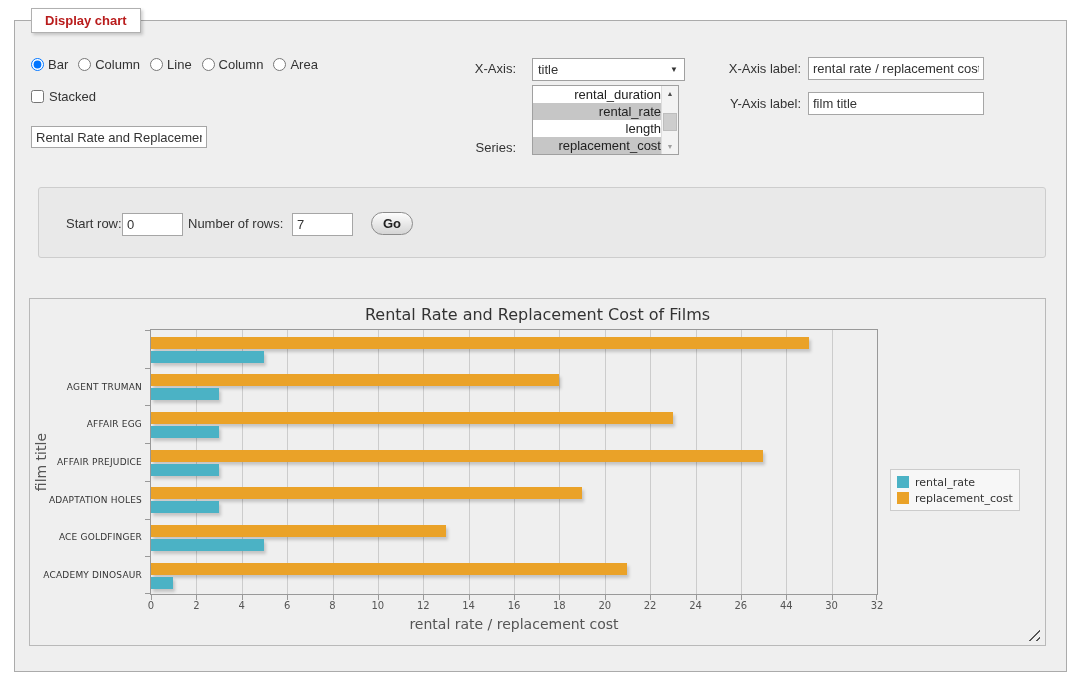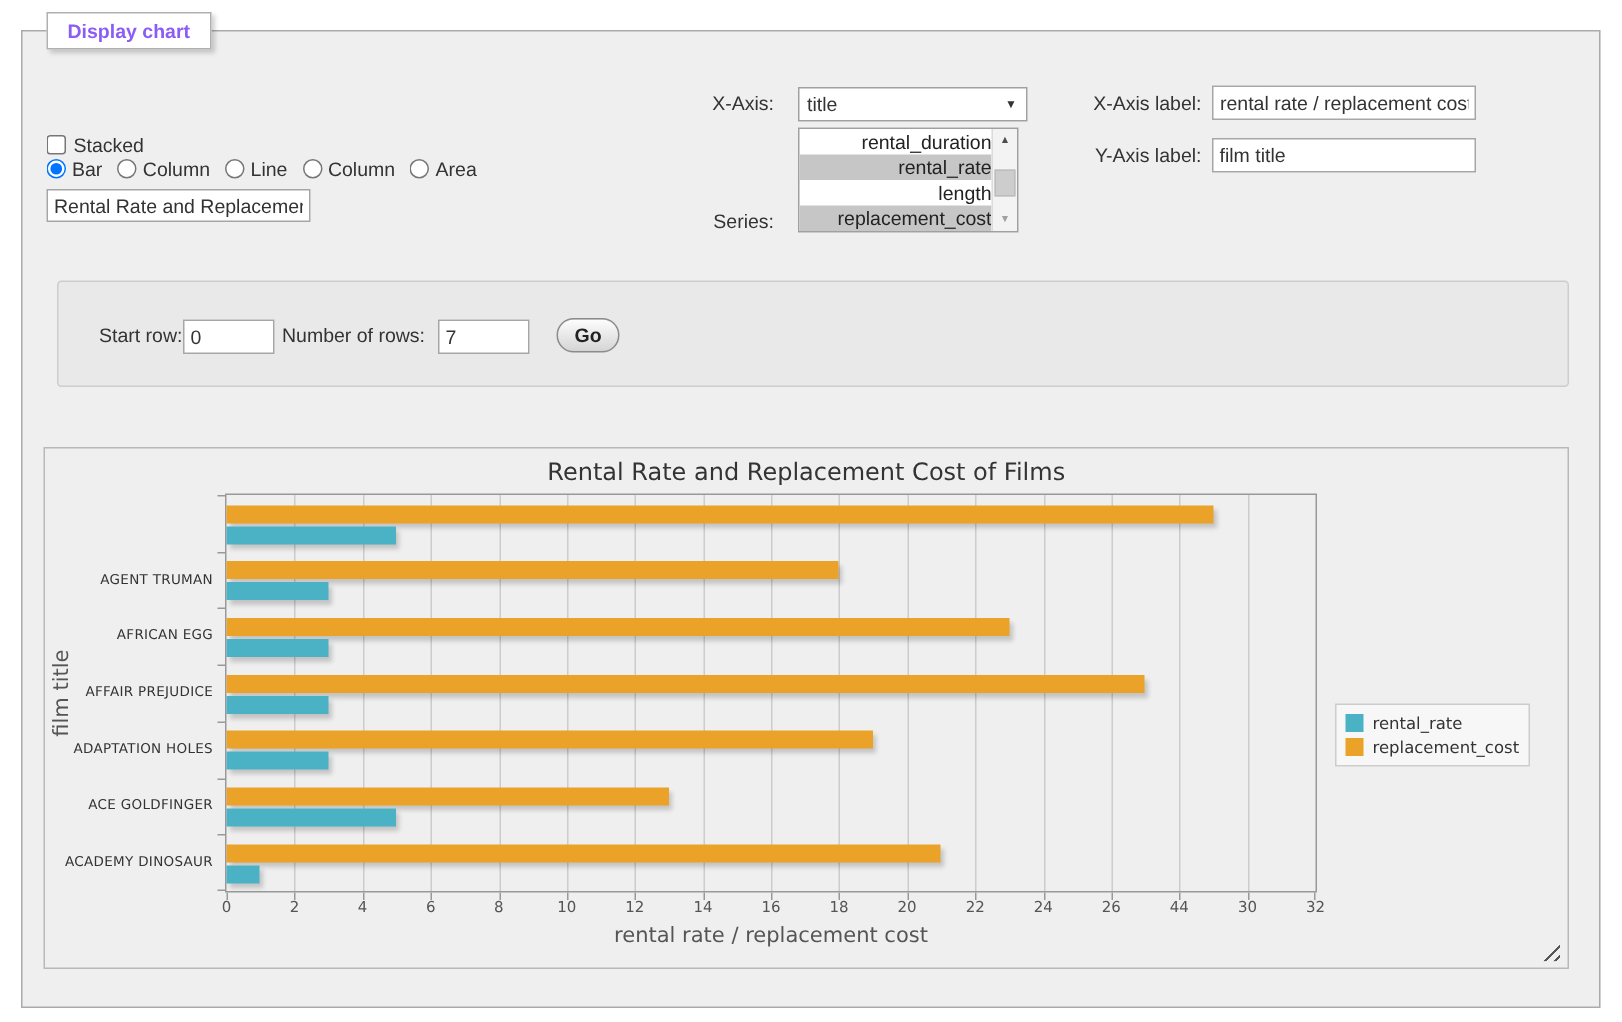--- a/index.html
+++ b/index.html
@@ -5,26 +5,26 @@
   * { box-sizing: border-box; margin: 0; padding: 0; }
   html,body { background:#fff; }
   body { font-family: "Liberation Sans", sans-serif; }
   .page { position:relative; width:1081px; height:681px; background:#fff; overflow:hidden; }
 
   
   .fieldset { position:absolute; left:14px; top:20px; width:1053px; height:652px;
               background:#efefef; border:1px solid #ababab; }
   .legend-box { position:absolute; left:16px; top:-13px; background:#fff;
                 border:1px solid #b0b0b0; padding:4px 13px; font-size:13px; font-weight:bold;
-                color:#8b5cf6; box-shadow:2px 2px 3px rgba(0,0,0,0.18); white-space:nowrap; }
+                color:#b91c1c; box-shadow:2px 2px 3px rgba(0,0,0,0.18); white-space:nowrap; }
 
   .lbl { position:absolute; font-size:13px; color:#333; white-space:nowrap; }
 
   .radio-row { position:absolute; left:16px; top:36px; display:flex; align-items:center;
-               gap:10px; font-size:13px; color:#333;margin-top:48px; }
+               gap:10px; font-size:13px; color:#333; }
   .radio-item { display:flex; align-items:center; gap:4px; }
   .radio-item input { margin:0; }
   .stacked-row { position:absolute; left:16px; top:68px; display:flex; align-items:center;
                  gap:5px; font-size:13px; color:#333; }
   .stacked-row input { margin:0; }
 
   input[type="text"] { border:1px solid #a6a6a6; background:#fff; color:#333;
                        font-family:"Liberation Sans", sans-serif; font-size:13px;
                        padding:2px 4px; outline:none; }
   .title-input { position:absolute; left:16px; top:105px; width:176px; height:22px; }
@@ -175,21 +175,21 @@
       <button class="go-btn">Go</button>
     </div>
 
     <div class="chart-box">
       <div class="chart-title">Rental Rate and Replacement Cost of Films</div>
       <div class="y-axis-title">
         <span>film title</span>
       </div>
       <div class="y-labels">
           <div class="y-cat" style="top: 37.7143px; height: 37.7143px;">AGENT TRUMAN</div>
-          <div class="y-cat" style="top: 75.4286px; height: 37.7143px;">AFRICAN EGG</div>
+          <div class="y-cat" style="top: 75.4286px; height: 37.7143px;">AFFAIR EGG</div>
           <div class="y-cat" style="top: 113.143px; height: 37.7143px;">AFFAIR PREJUDICE</div>
           <div class="y-cat" style="top: 150.857px; height: 37.7143px;">ADAPTATION HOLES</div>
           <div class="y-cat" style="top: 188.571px; height: 37.7143px; text-align: right;">ACE GOLDFINGER</div>
           <div class="y-cat" style="top: 226.286px; height: 37.7143px;">ACADEMY DINOSAUR</div>
         </div>
       <div class="plot">
           <div class="gl" style="left: 45.375px;"></div>
           <div class="gl" style="left: 90.75px;"></div>
           <div class="gl" style="left: 136.125px;"></div>
           <div class="gl" style="left: 181.5px;"></div>

